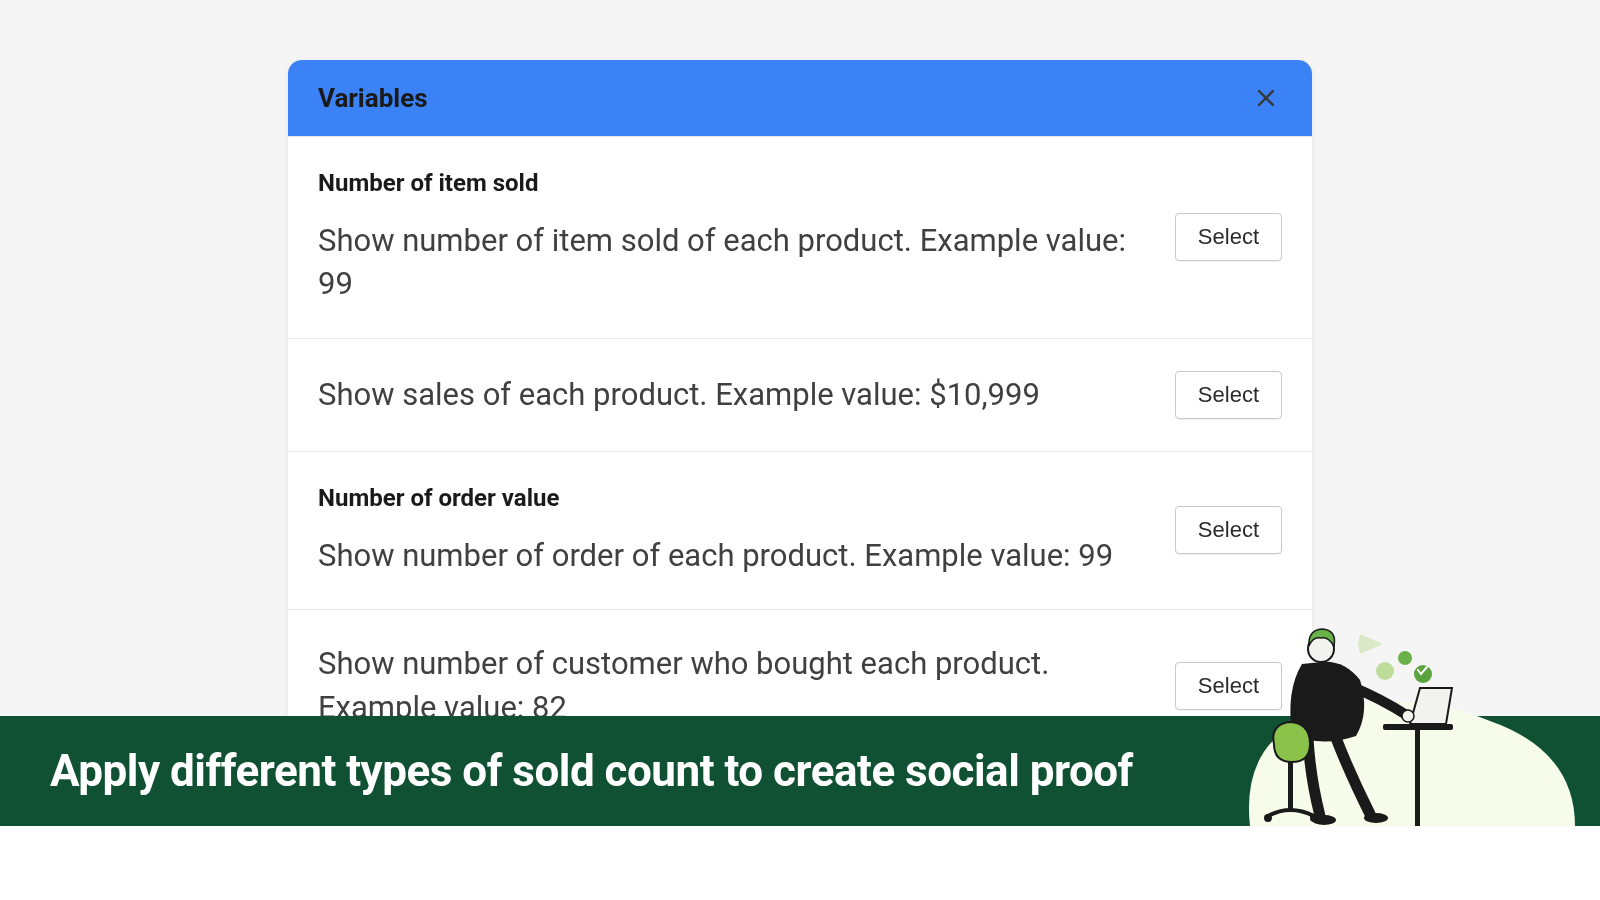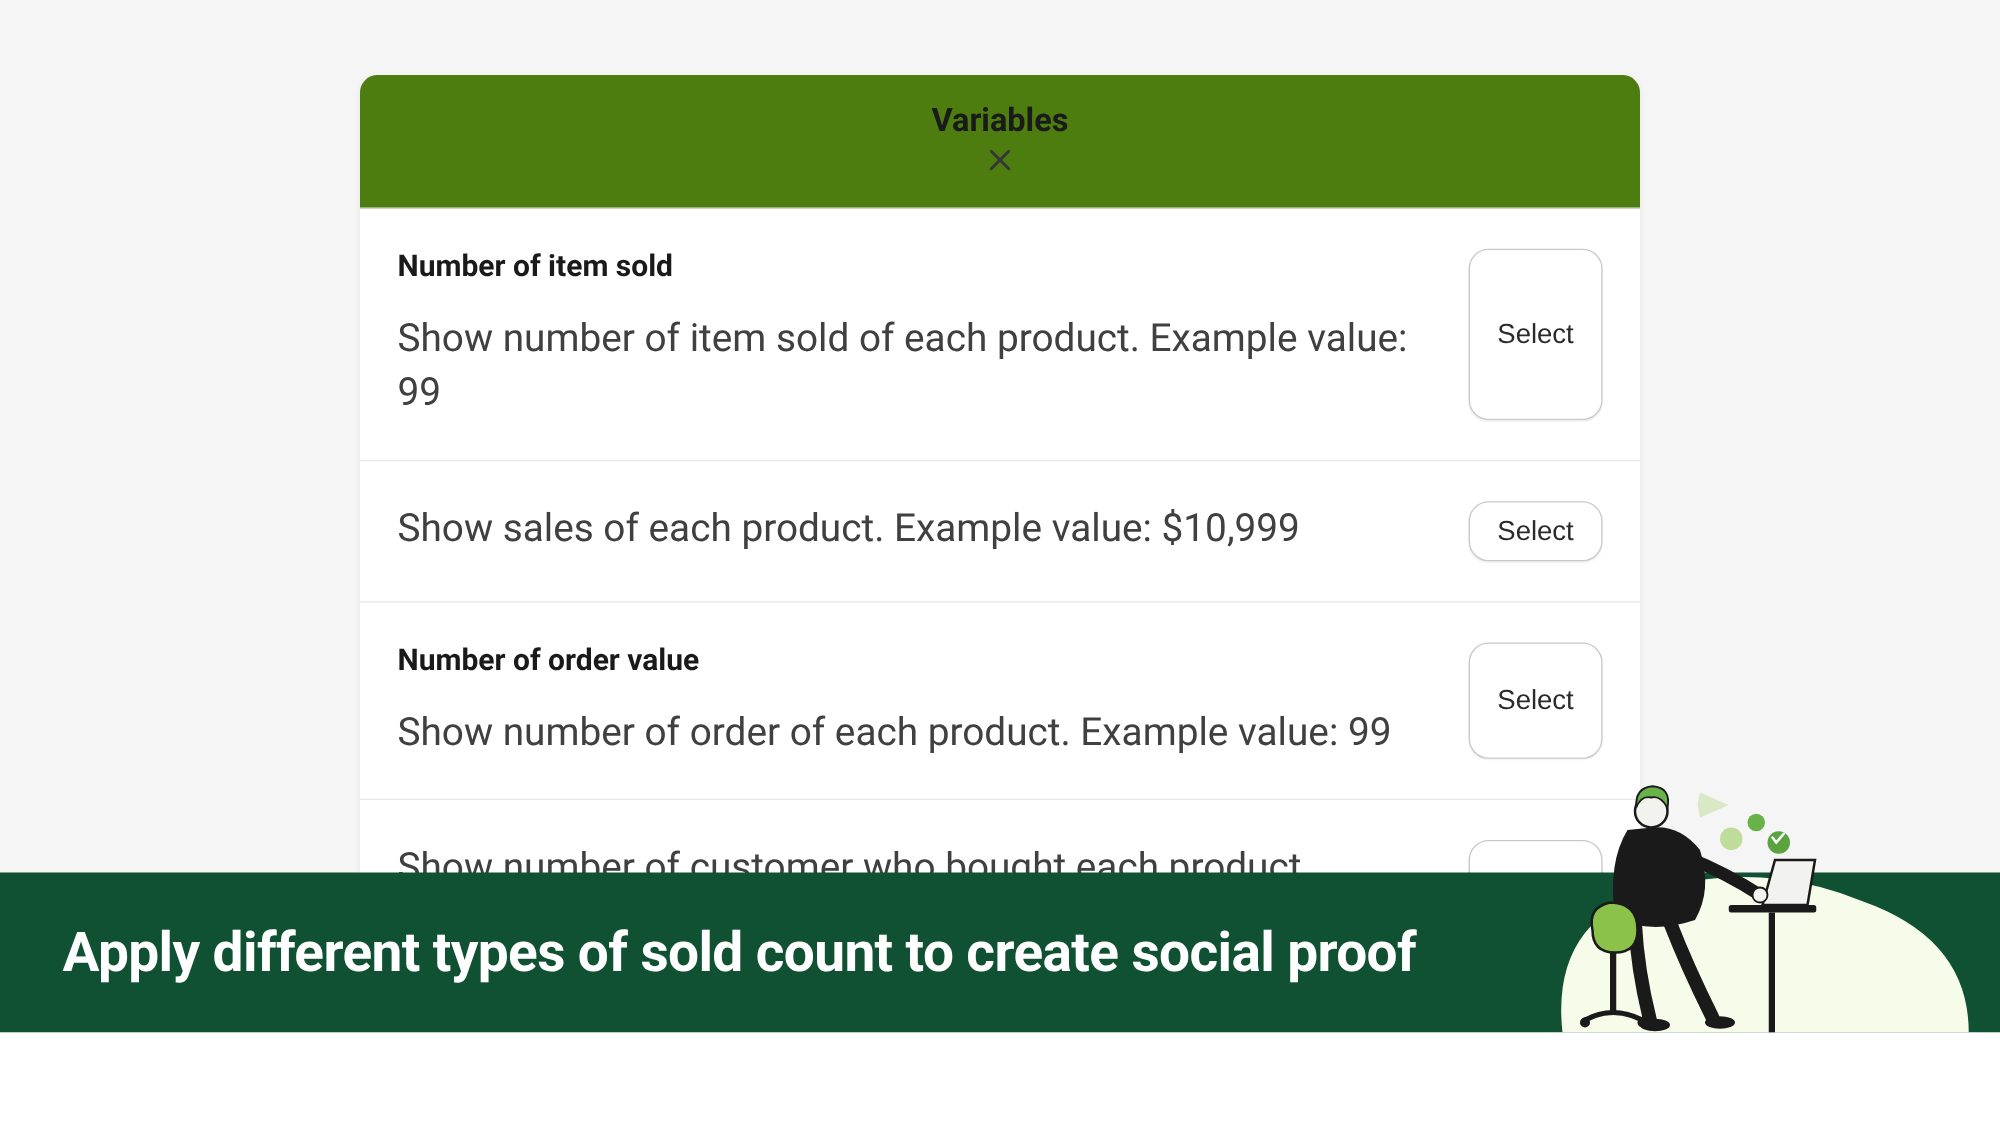--- a/index.html
+++ b/index.html
@@ -17,41 +17,41 @@
     background: #fff;
     border-radius: 14px;
     box-shadow: 0 2px 6px rgba(0,0,0,0.06);
     overflow: hidden;
   }
   .modal-header {
     display: flex;
     align-items: center;
     justify-content: space-between;
     padding: 22px 30px;
-    background: #4d7c0f;
+    background: #3b82f6;
     border-bottom: 1px solid #e6e6e6;
-    flex-direction: column;
   }
   .modal-title {
     font-size: 26px;
     font-weight: 700;
     color: #1a1a1a;
   }
   .close-btn {
     background: none;
     border: none;
     cursor: pointer;
     padding: 4px;
     display: flex;
     align-items: center;
     justify-content: center;
   }
   .close-btn svg { width: 24px; height: 24px; }
   .variable-row {
     display: flex;
+    align-items: center;
     justify-content: space-between;
     padding: 32px 30px;
     border-bottom: 1px solid #e8e8e8;
   }
   .variable-row:last-child { border-bottom: none; }
   .variable-text { flex: 1; padding-right: 24px; }
   .variable-title {
     font-size: 24px;
     font-weight: 700;
     color: #1a1a1a;
@@ -59,34 +59,34 @@
   }
   .variable-desc {
     font-size: 31px;
     font-weight: 400;
     color: #404040;
     line-height: 1.4;
   }
   .select-btn {
     background: #fff;
     border: 1px solid #c9c9c9;
-    border-radius: 16px;
+    border-radius: 4px;
     padding: 10px 22px;
     font-size: 22px;
     font-weight: 500;
     color: #2b2b2b;
     cursor: pointer;
     box-shadow: 0 1px 1px rgba(0,0,0,0.06);
   }
   .banner {
     position: absolute;
     left: 0;
     bottom: 74px;
     width: 1600px;
-    height: 128px;
+    height: 110px;
     background: #0f5132;
     display: flex;
     align-items: center;
     padding-left: 50px;
   }
   .banner-text {
     color: #fff;
     font-size: 44px;
     font-weight: 700;
     letter-spacing: -0.5px;

